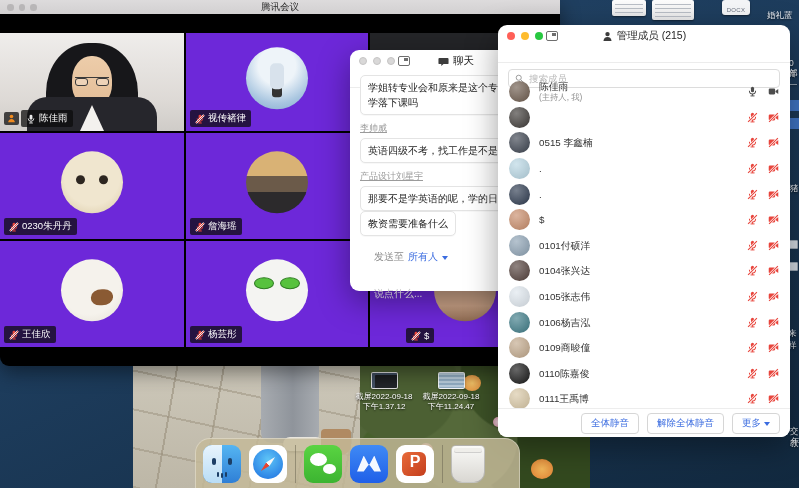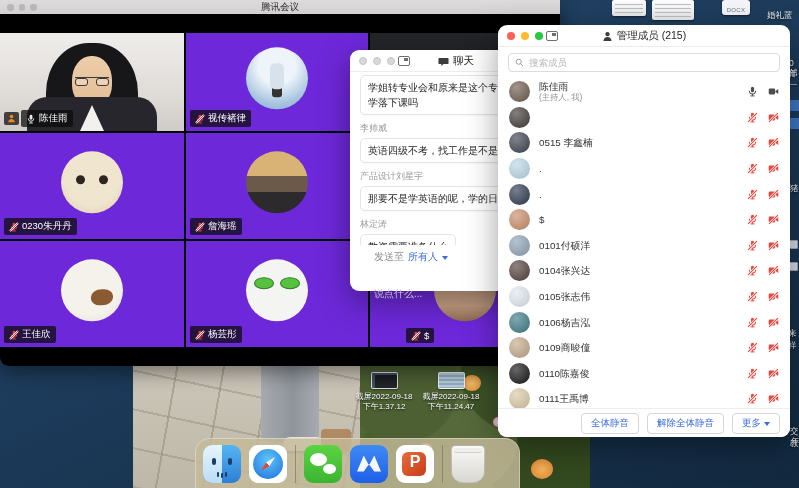--- a/index.html
+++ b/index.html
@@ -107,35 +107,35 @@
   .avatar-puppy::after { content:""; position:absolute; left:30px; top:30px; width:22px; height:16px;
                          background:#8a5a33; border-radius:50% 40% 50% 40%; }
   .avatar-catoon { background:#f4f4f2; }
   .avatar-catoon::before, .avatar-catoon::after { content:""; position:absolute; top:18px; width:18px; height:10px;
                          border-radius:50%; background:#57c23e; border:1.5px solid #2e7c22; }
   .avatar-catoon::before { left:8px; } .avatar-catoon::after { right:8px; }
   .avatar-girl { background:linear-gradient(180deg,#6f4a33 0 45%,#caa287 45% 75%,#8f6b52 100%); }
 
   
   .panel { position:absolute; background:#fff; border-radius:9px; box-shadow:0 10px 32px rgba(0,0,0,.38); }
-  .panel-titlebar { position:relative; height:22px; border-bottom:1px solid #ececec; }
+  .panel-titlebar { position:relative; height:38px; border-bottom:1px solid #ececec; }
   .panel-title { position:absolute; left:0; right:0; top:4px; text-align:center; font-size:10.5px; color:#1f1f1f;
                  display:flex; justify-content:center; align-items:center; gap:4px; }
   .pdots { position:absolute; left:9px; top:7px; display:flex; gap:6px; }
   .pdot { width:8px; height:8px; border-radius:50%; }
   .pd-inactive { background:#d9d8d8; border:0.5px solid #c6c5c5; }
   .pd-red { background:#ff5f57; } .pd-yellow { background:#febc2e; } .pd-green { background:#28c840; }
   .popout { position:absolute; left:48px; top:5.5px; width:12px; height:10px; border:1.3px solid #6e6e6e; border-radius:2px; }
   .popout::after { content:""; position:absolute; right:1px; top:1px; width:4px; height:3px; background:#6e6e6e; }
   .title-icon { width:11px; height:11px; color:#3c3c3c; }
 
   
   .chat { left:350px; top:50px; width:212px; height:241px; z-index:4; }
   .chat-body { position:absolute; left:0; right:0; top:22px; bottom:46px; padding:3px 10px 0; overflow:hidden; }
-  .msg-sender { font-size:9px; color:#9b9b9b; margin:7px 0 3px; }
+  .msg-sender { font-size:9px; color:#9b9b9b; margin:7px 0 3px;text-decoration:underline; }
   .msg-bubble { display:inline-block; max-width:180px; border:1px solid #e4e4e4; border-radius:5px;
                 background:#fff; padding:4px 7px; font-size:10px; line-height:1.5; color:#242424;
                 box-shadow:0 1px 1px rgba(0,0,0,.03); }
   .msg:first-child .msg-sender { display:none; }
   .chat-footer { position:absolute; left:0; right:0; bottom:0; height:46px; padding:5px 24px 6px; }
   .sendto { display:flex; align-items:center; gap:4px; font-size:10px; }
   .sendto-label { color:#8d8d8d; }
   .sendto-value { color:#3b6ce0; }
   .caret-down { width:0; height:0; border-left:3.5px solid transparent; border-right:3.5px solid transparent;
                 border-top:4.5px solid #3b6ce0; margin-top:1px; }
@@ -443,21 +443,20 @@
     <div class="msg-sender">李帅威</div>
     <div class="msg-bubble">英语四级不考，找工作是不是比较难</div>
   </div>
 
   <div class="msg">
     <div class="msg-sender">产品设计刘星宇</div>
     <div class="msg-bubble">那要不是学英语的呢，学的日语</div>
   </div>
 
   <div class="msg">
-    <div class="msg-sender">林定涛</div>
     <div class="msg-bubble">教资需要准备什么</div>
   </div>
 
 </div>
     <div class="chat-footer">
       <div class="sendto">
         <span class="sendto-label">发送至</span>
         <span class="sendto-value">所有人</span>
         <span class="caret-down"></span>
       </div>

